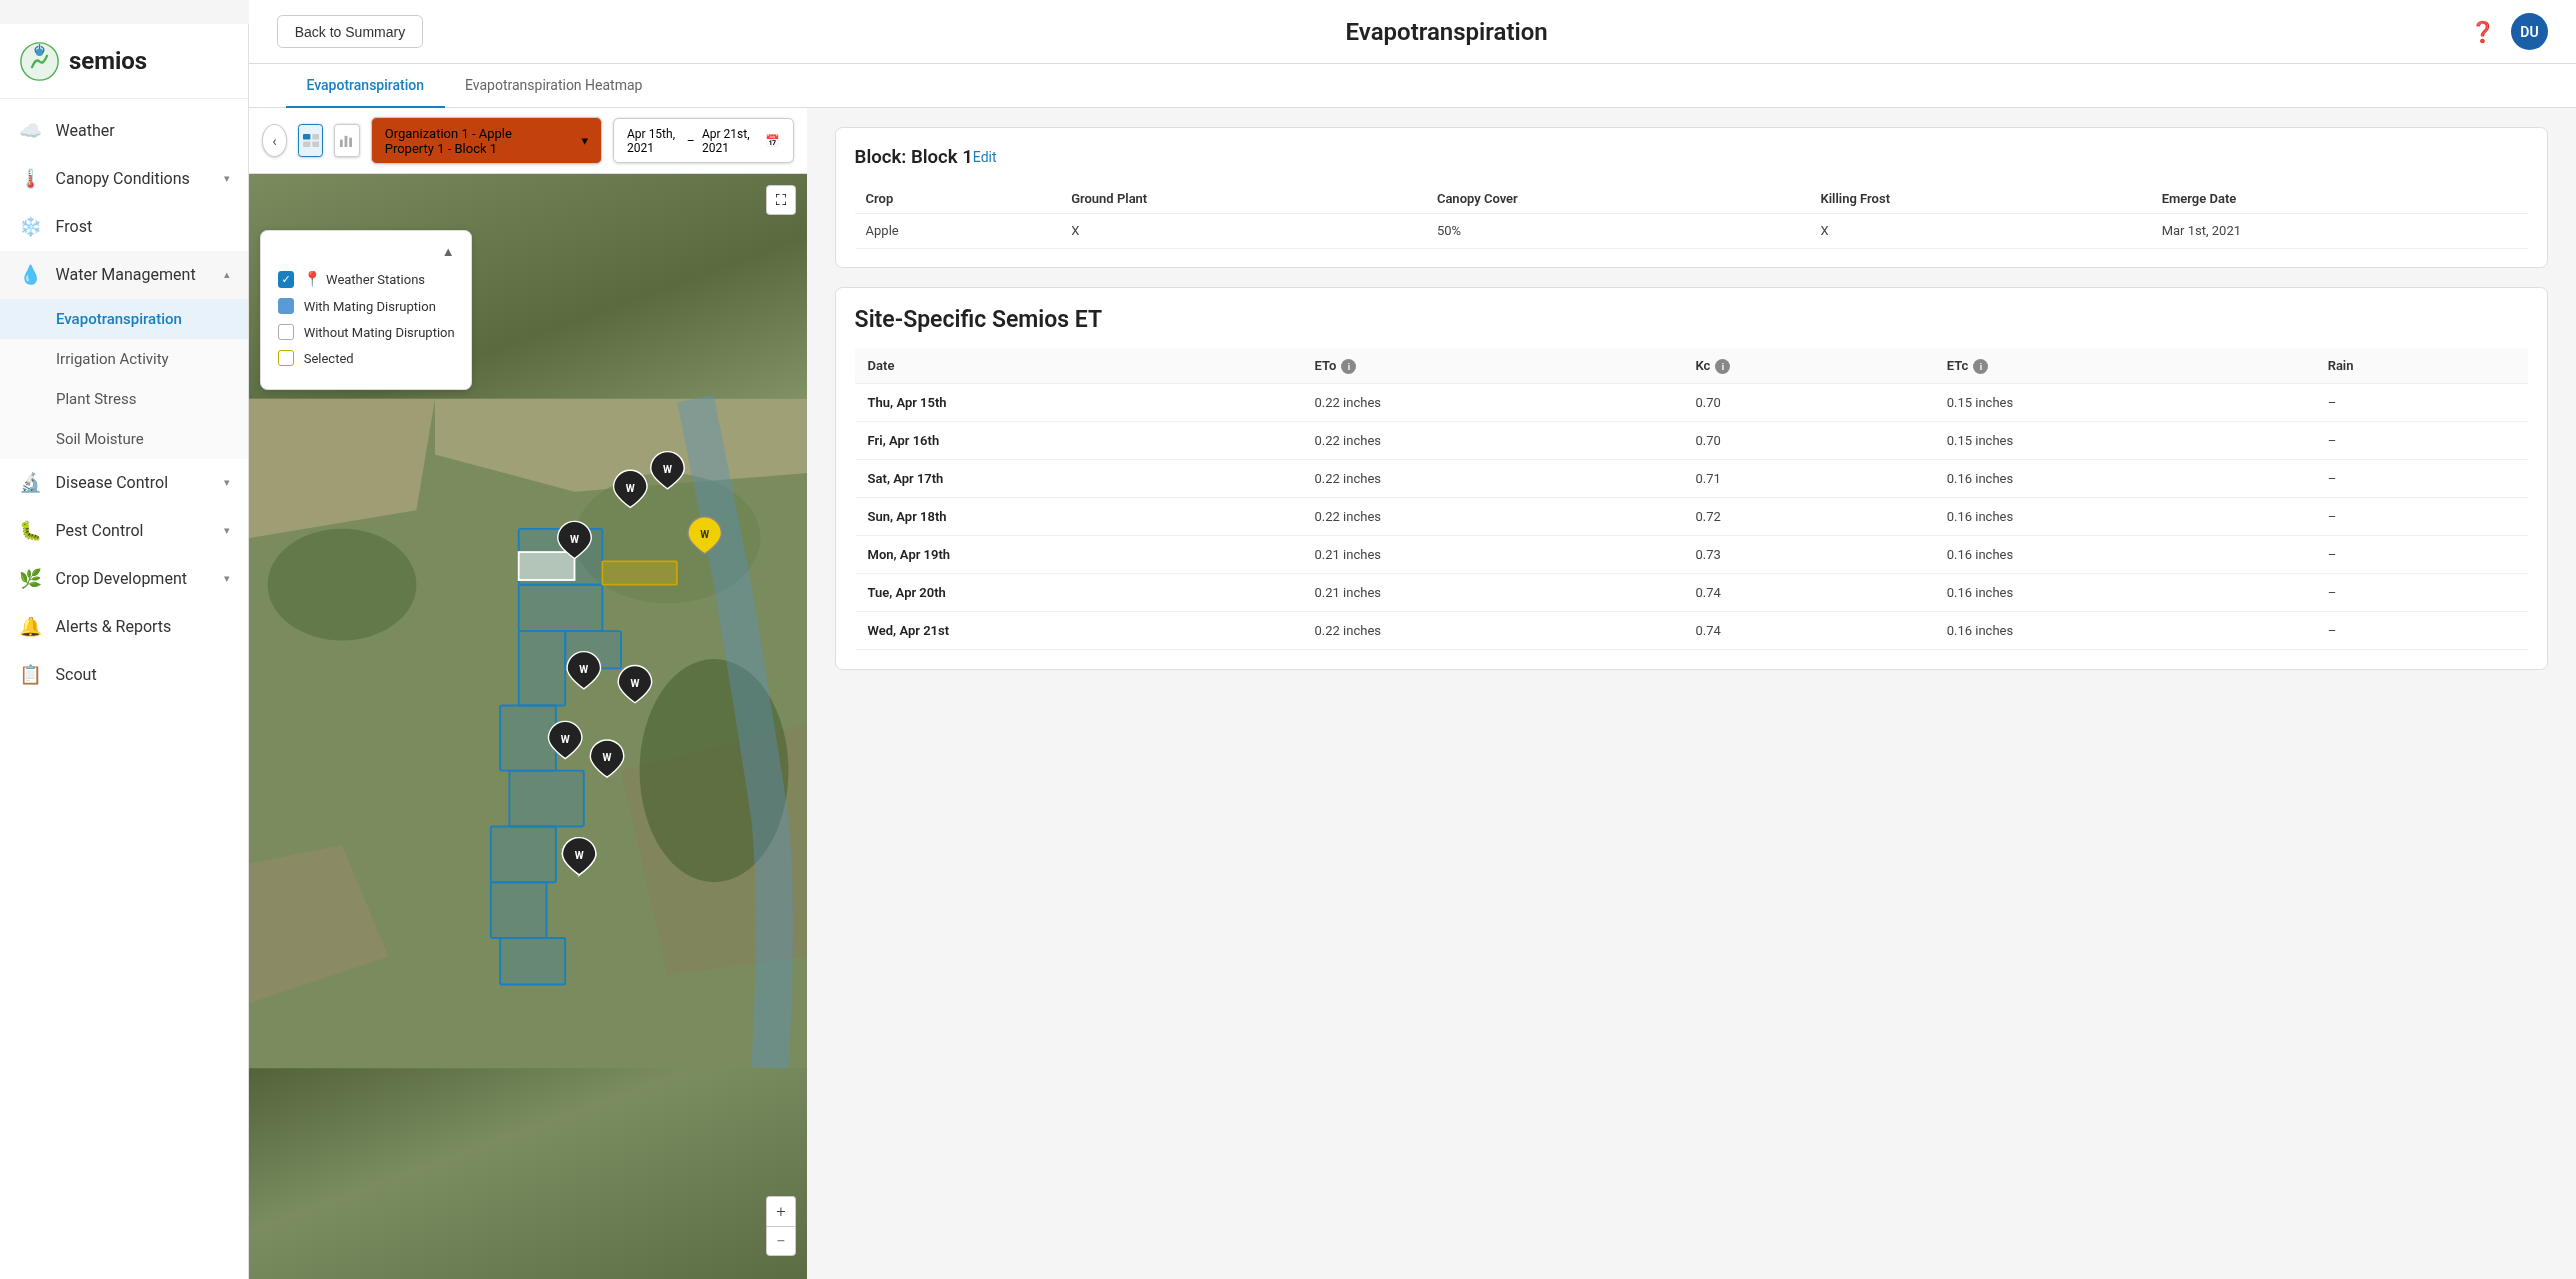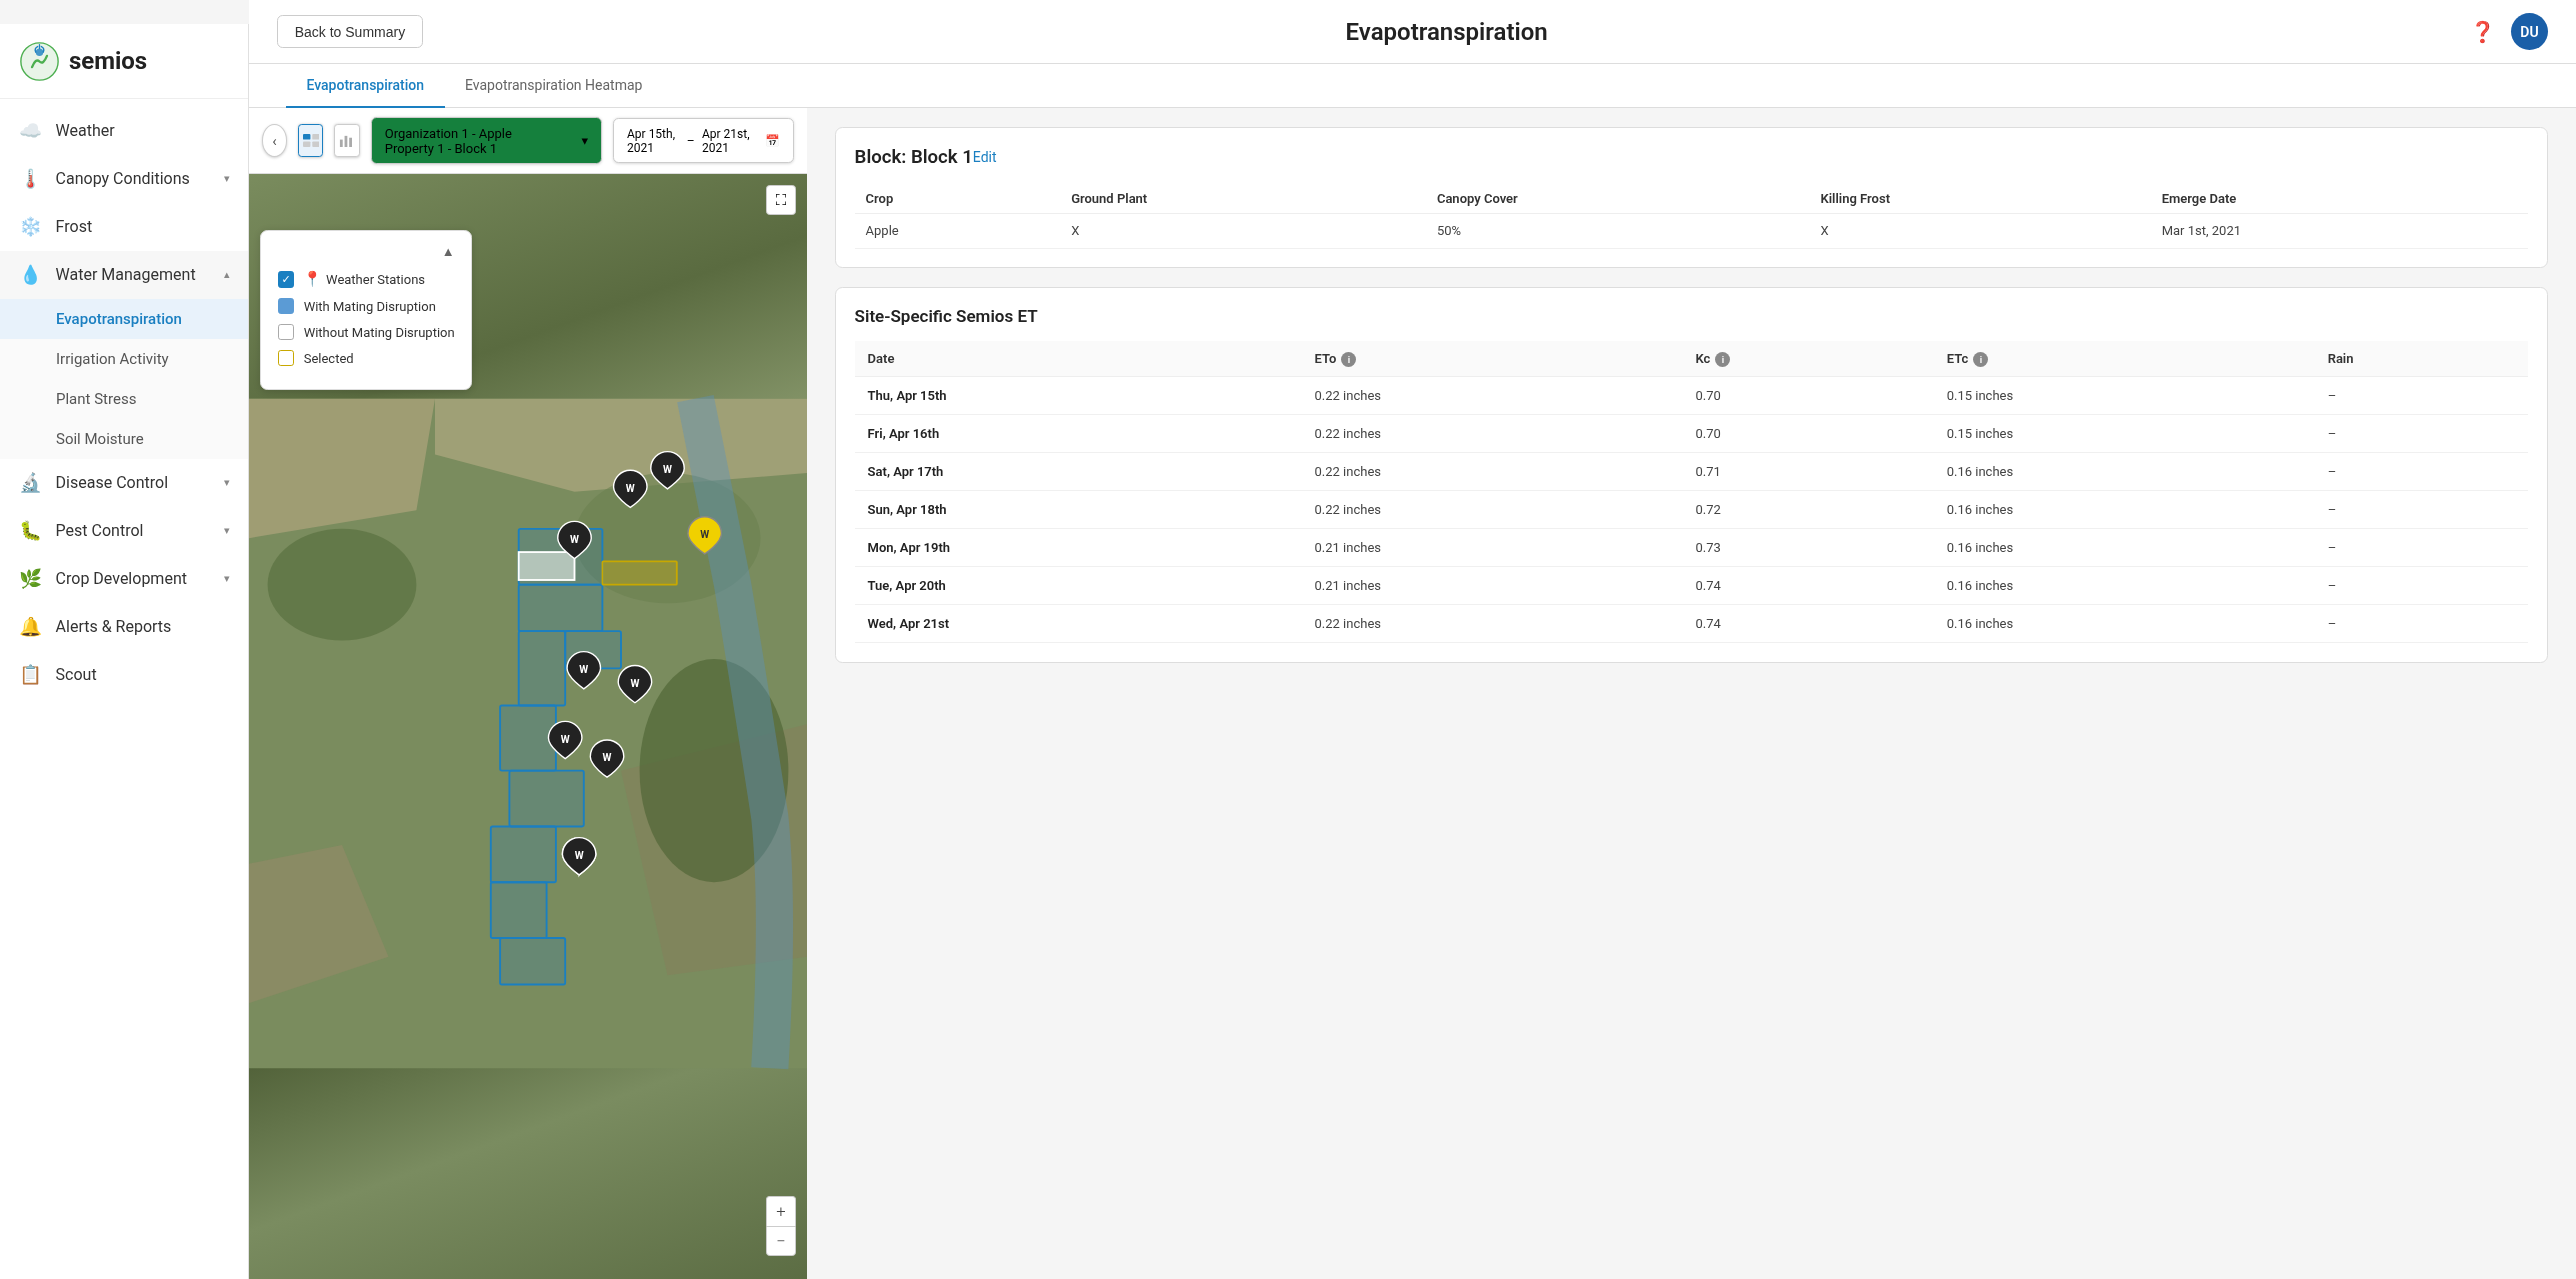--- a/index.html
+++ b/index.html
@@ -178,21 +178,21 @@
       display: flex;
       align-items: center;
       justify-content: center;
       cursor: pointer;
       font-size: 15px;
       color: #555;
       box-shadow: 0 0.9px 2.8px rgba(0,0,0,0.2);
     }
     .map-view-btn.active { background: #e8f2fb; border-color: #1a7fc1; color: #1a7fc1; }
     .location-select {
-      background: #15803d;
+      background: #c2410c;
       border: 0.9px solid #ccc;
       border-radius: 5.6px;
       padding: 7.4px 13px;
       font-size: 13px;
       cursor: pointer;
       display: flex;
       align-items: center;
       gap: 22px;
       box-shadow: 0 0.9px 2.8px rgba(0,0,0,0.15);
     }
@@ -359,21 +359,21 @@
       border-bottom: 0.9px solid #f0f0f0;
     }
 
     .et-card {
       background: #fff;
       border: 0.9px solid #ddd;
       border-radius: 7.4px;
       padding: 18.6px;
     }
     .et-title {
-      font-size: 17px;
+      font-size: 23px;
       font-weight: 600;
       color: #222;
       margin-bottom: 15px;
     }
     .et-table {
       width: 100%;
       border-collapse: collapse;
     }
     .et-table th {
       text-align: left;

